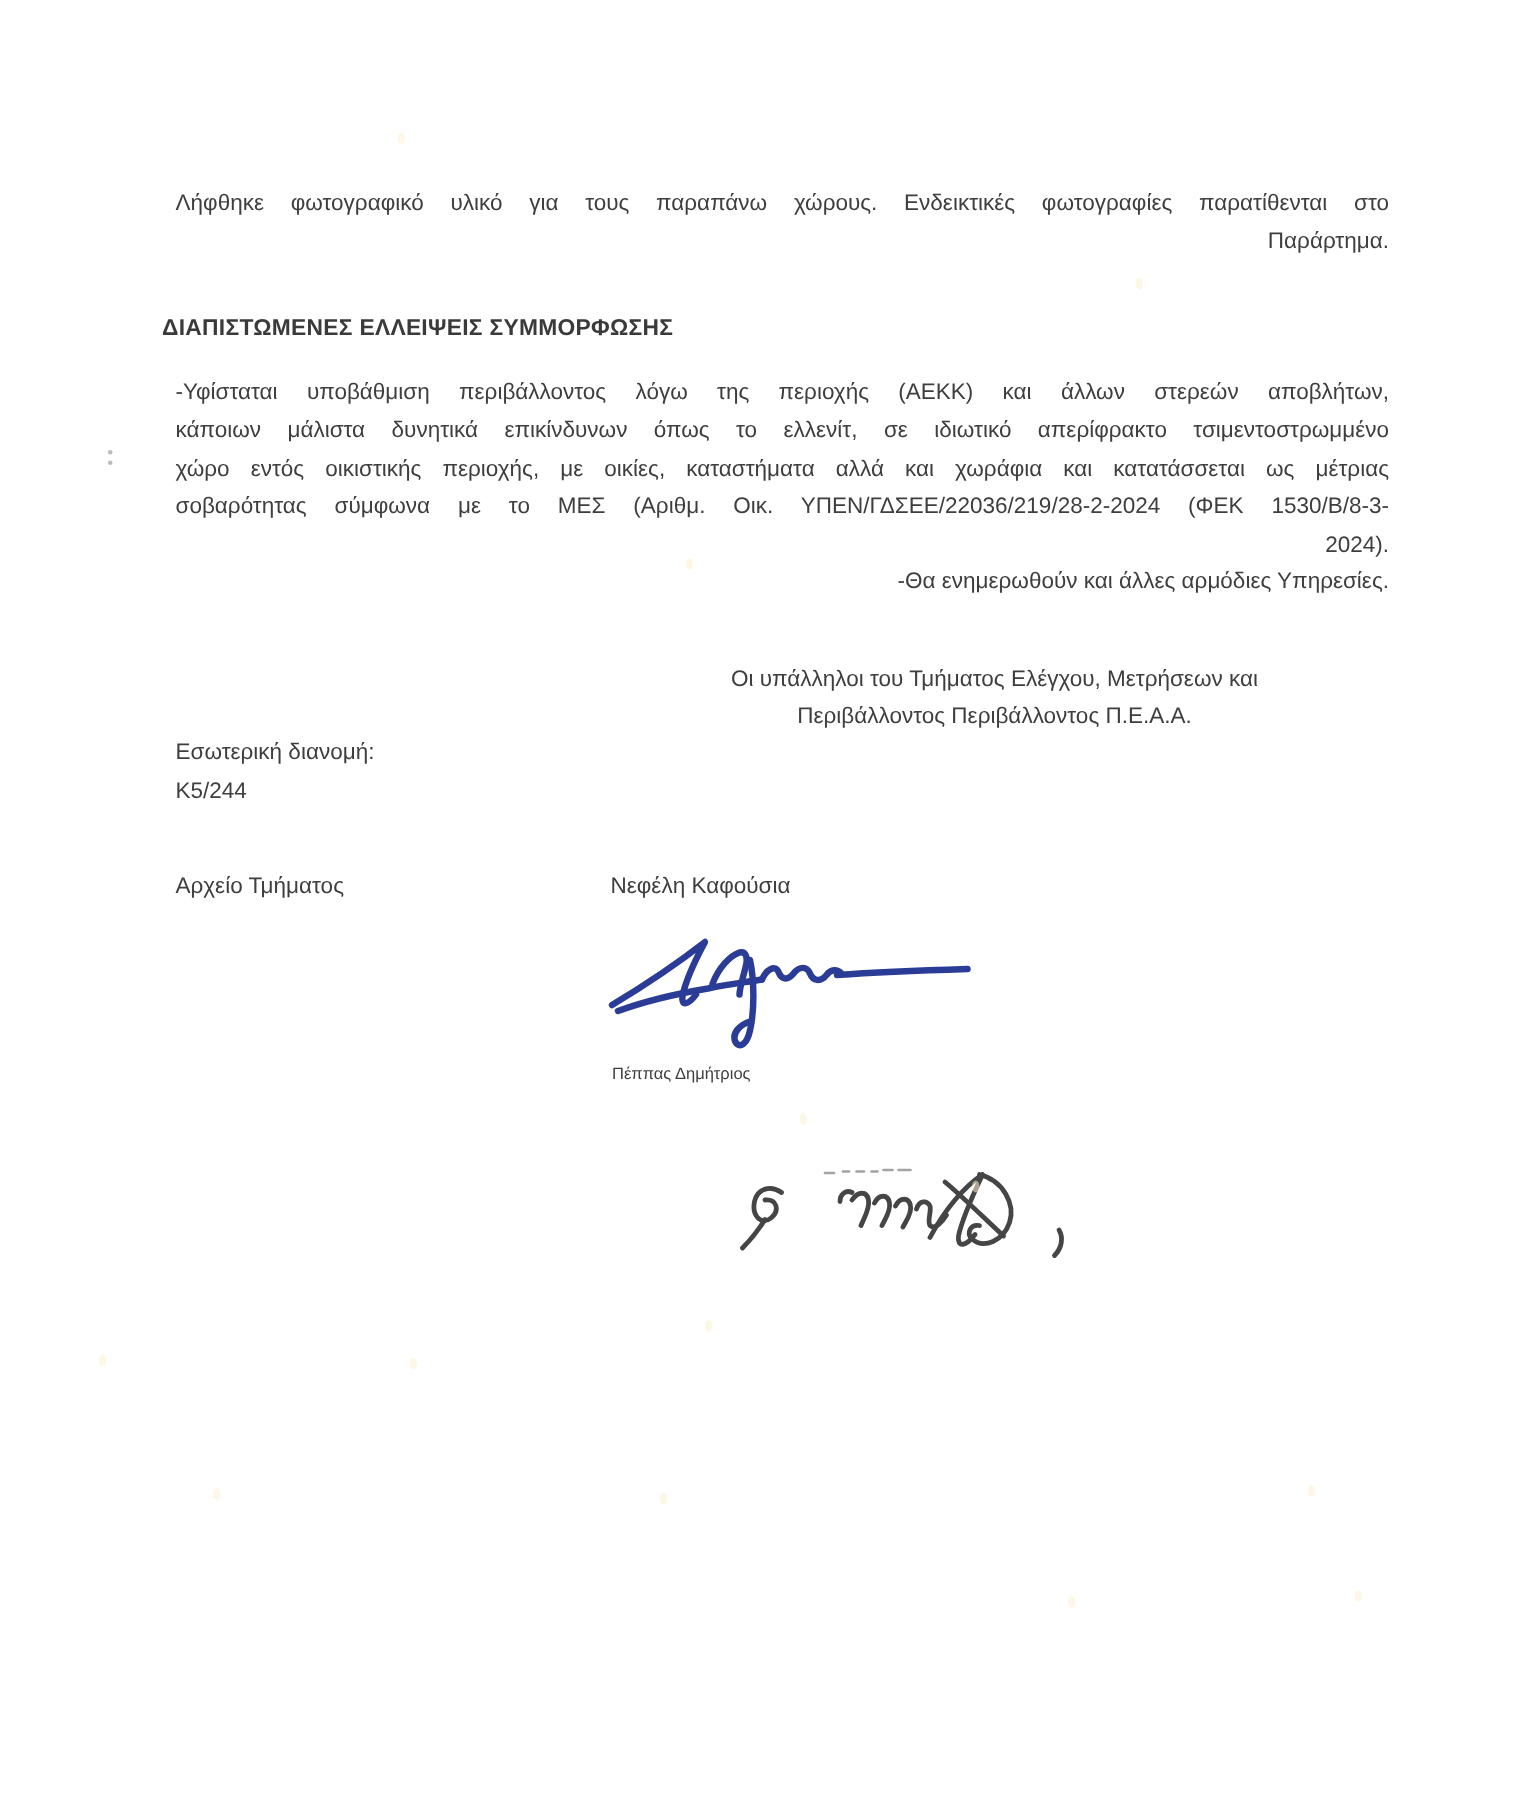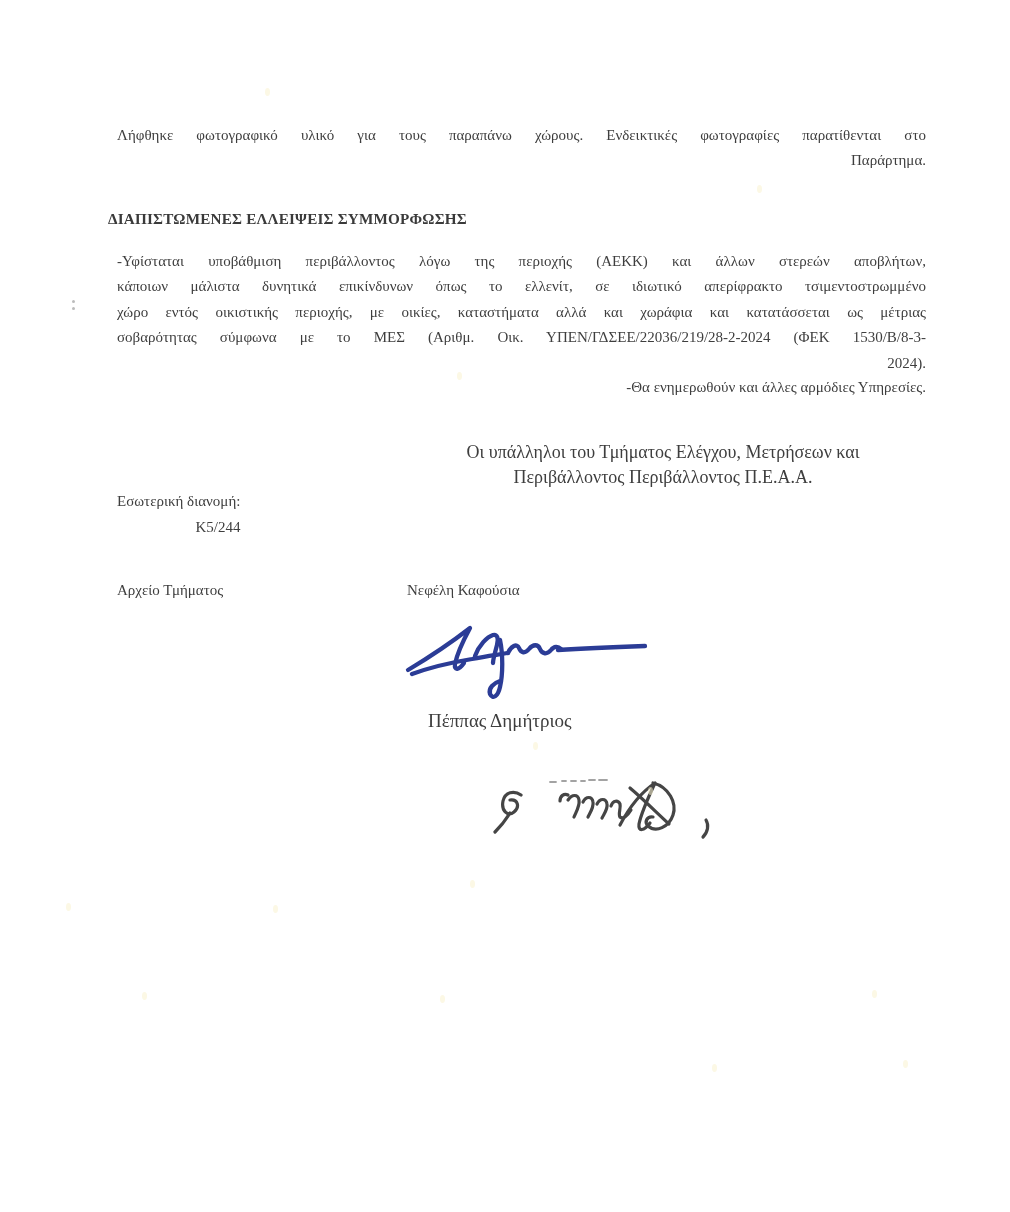--- a/index.html
+++ b/index.html
@@ -1,35 +1,35 @@
 <!DOCTYPE html>
 <html><head>
 <meta charset="utf-8">
 <style>
   html,body{margin:0;padding:0;background:#ffffff;}
   .page{
     position:relative;width:1010px;height:1212px;background:#ffffff;
-    font-family:Liberation Serif, serif;
+    font-family:Liberation Sans, sans-serif;
     color:#3e3e3e;overflow:hidden;
   }
   .para{position:absolute;left:117px;width:809px;font-size:15px;line-height:25.4px;}
   .jline{text-align:justify;text-align-last:justify;}
   .lline{text-align:right;}
   .heading{
     position:absolute;left:108px;top:210px;margin:0;
     font-size:15.2px;font-weight:700;letter-spacing:.2px;color:#3a3a3a;
   }
   .sign-title{
     position:absolute;left:413px;top:440px;width:500px;text-align:center;
-    font-size:18px;line-height:25.4px;
+    font-size:15px;line-height:25.4px;
   }
-  .internal-block{position:absolute;left:117px;top:489px;font-size:15px;line-height:25.6px;text-align:right;}
+  .internal-block{position:absolute;left:117px;top:489px;font-size:15px;line-height:25.6px;}
   .archive{position:absolute;left:117px;top:582px;font-size:15px;}
   .signer1{position:absolute;left:407px;top:582px;font-size:15px;}
-  .signer2{position:absolute;left:408px;top:710px;font-size:19px;margin-left:20px;}
+  .signer2{position:absolute;left:408px;top:710px;font-size:11px;}
   .sig{position:absolute;}
   .sig1{left:402px;top:614px;}
   .sig2{left:484px;top:754px;}
   .margin-mark{
     position:absolute;left:72px;top:300px;width:3px;height:3px;border-radius:50%;
     background:#8f8f8f;box-shadow:0 7px 0 #8f8f8f;opacity:.6;
   }
   .speck{position:absolute;width:5px;height:8px;background:#faf3cf;opacity:.55;border-radius:50%;}
 </style>
 </head>

